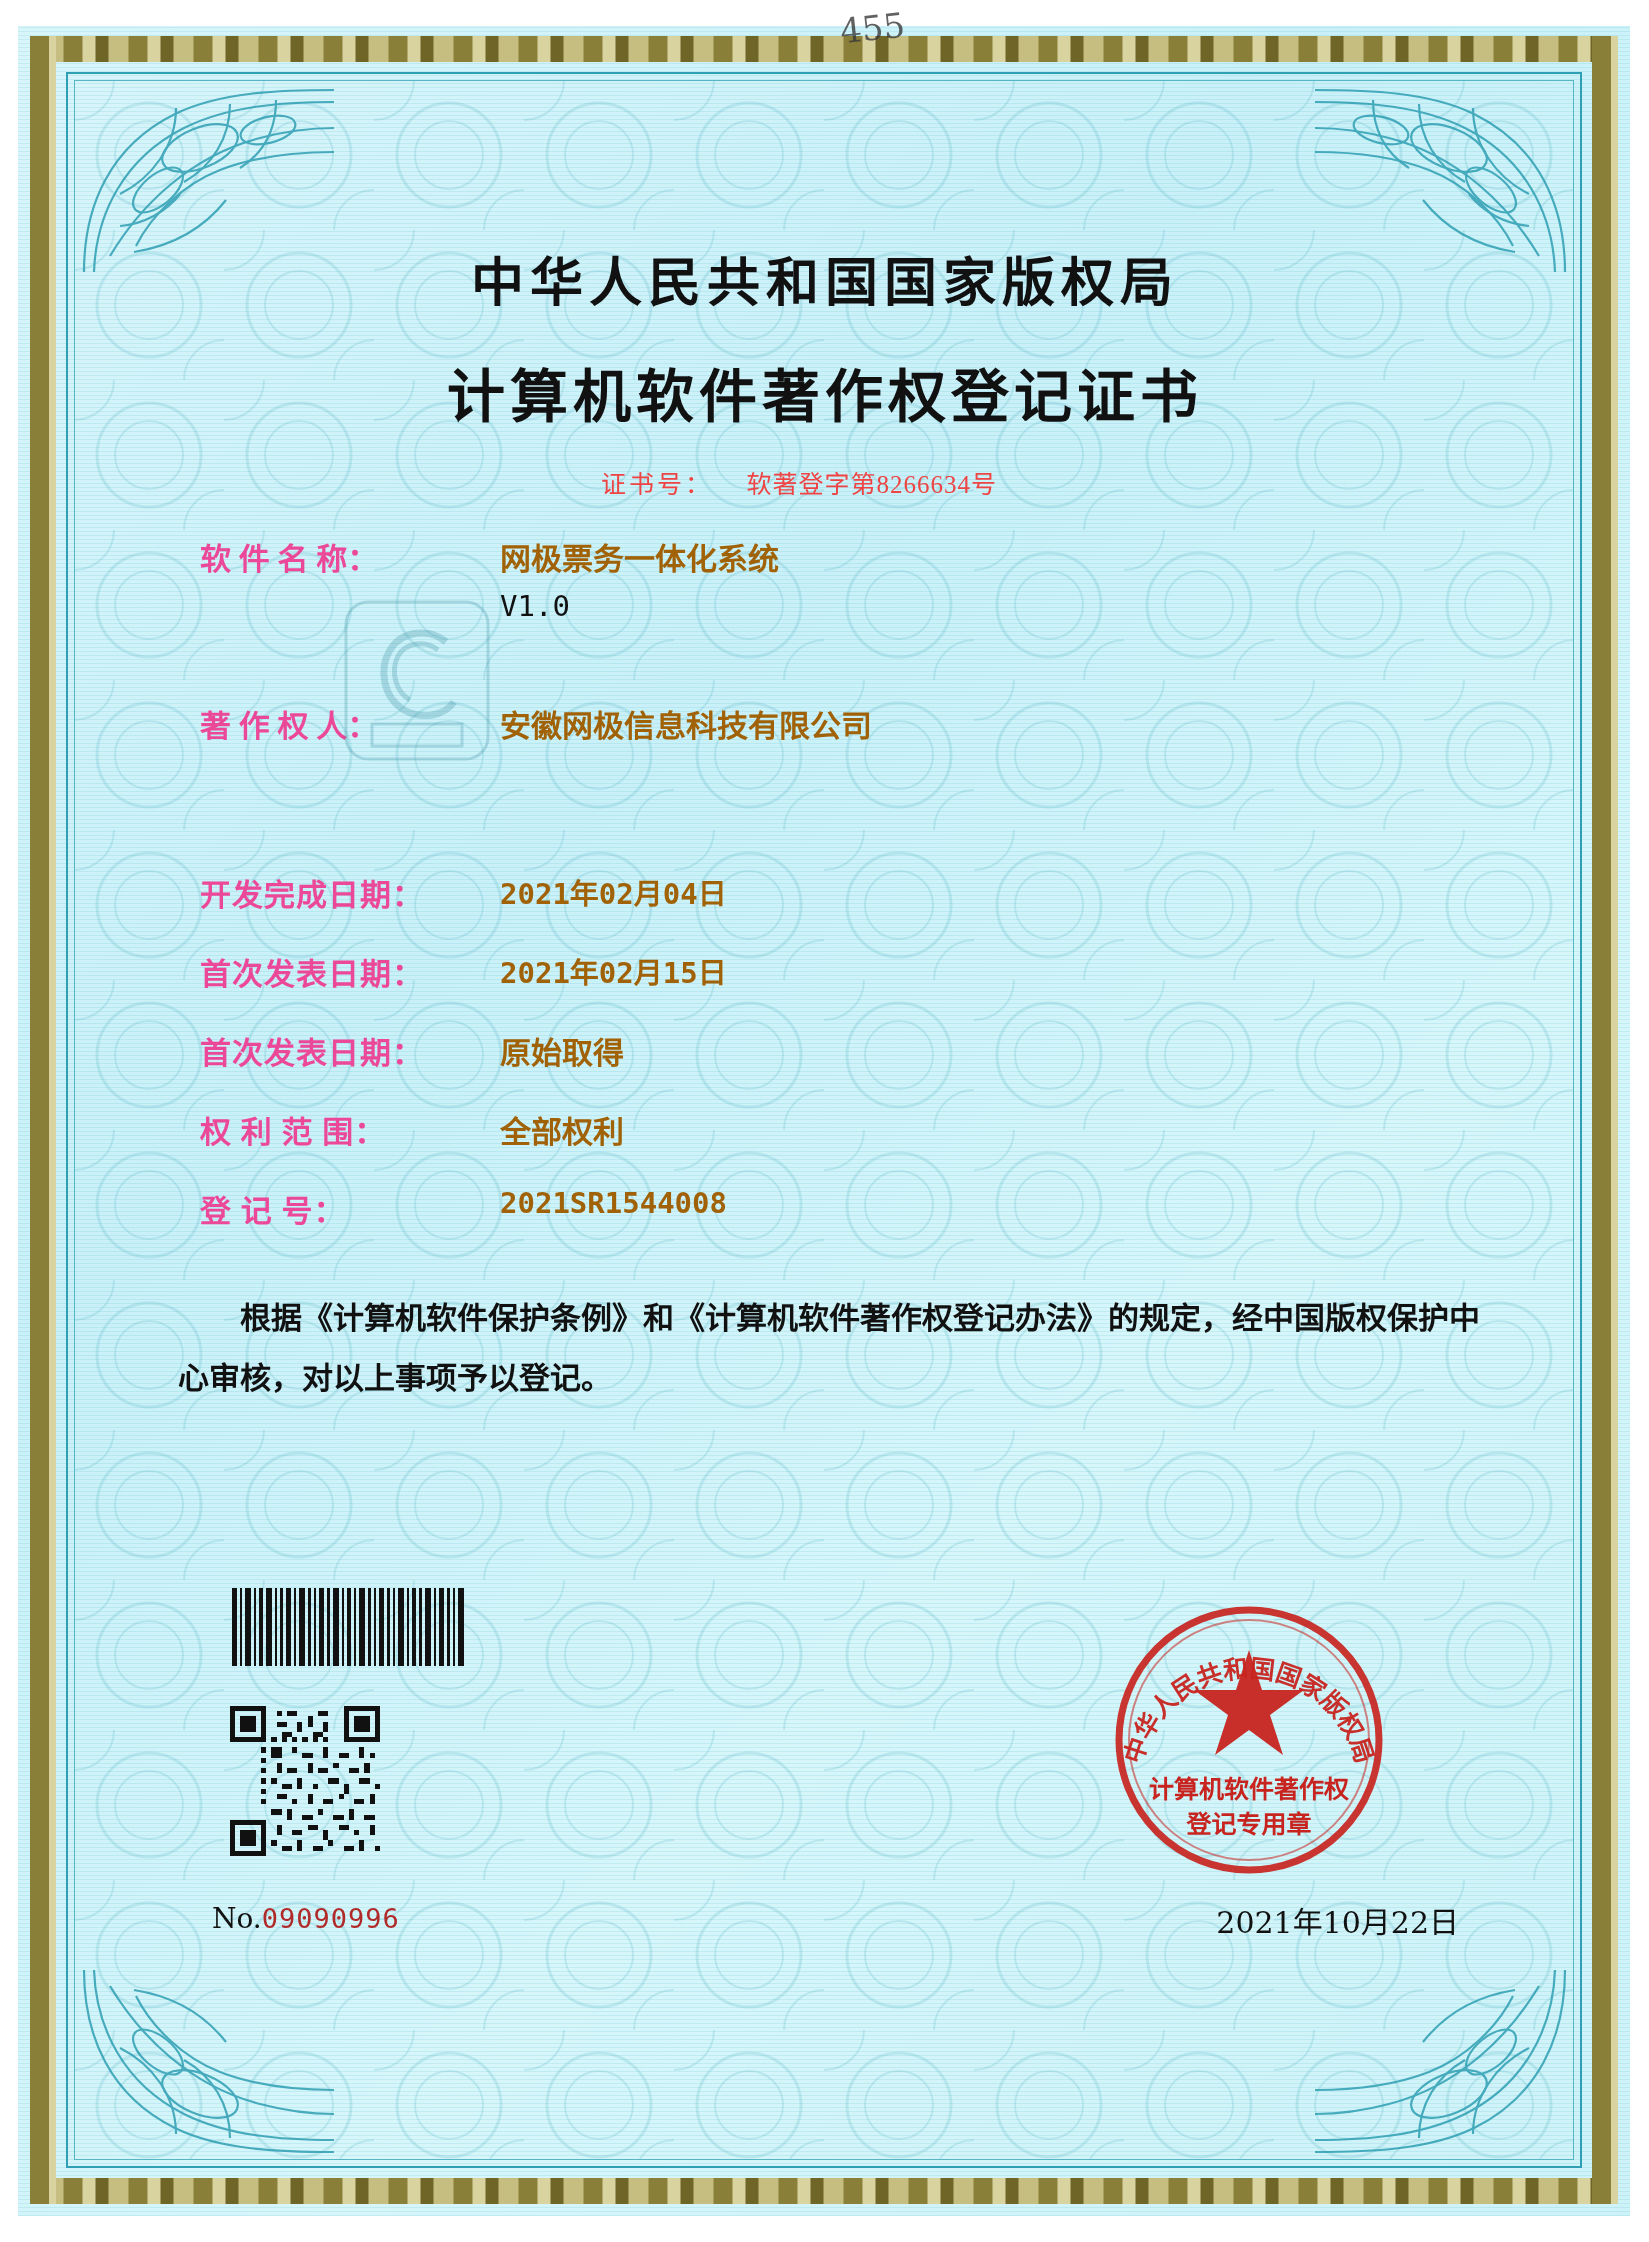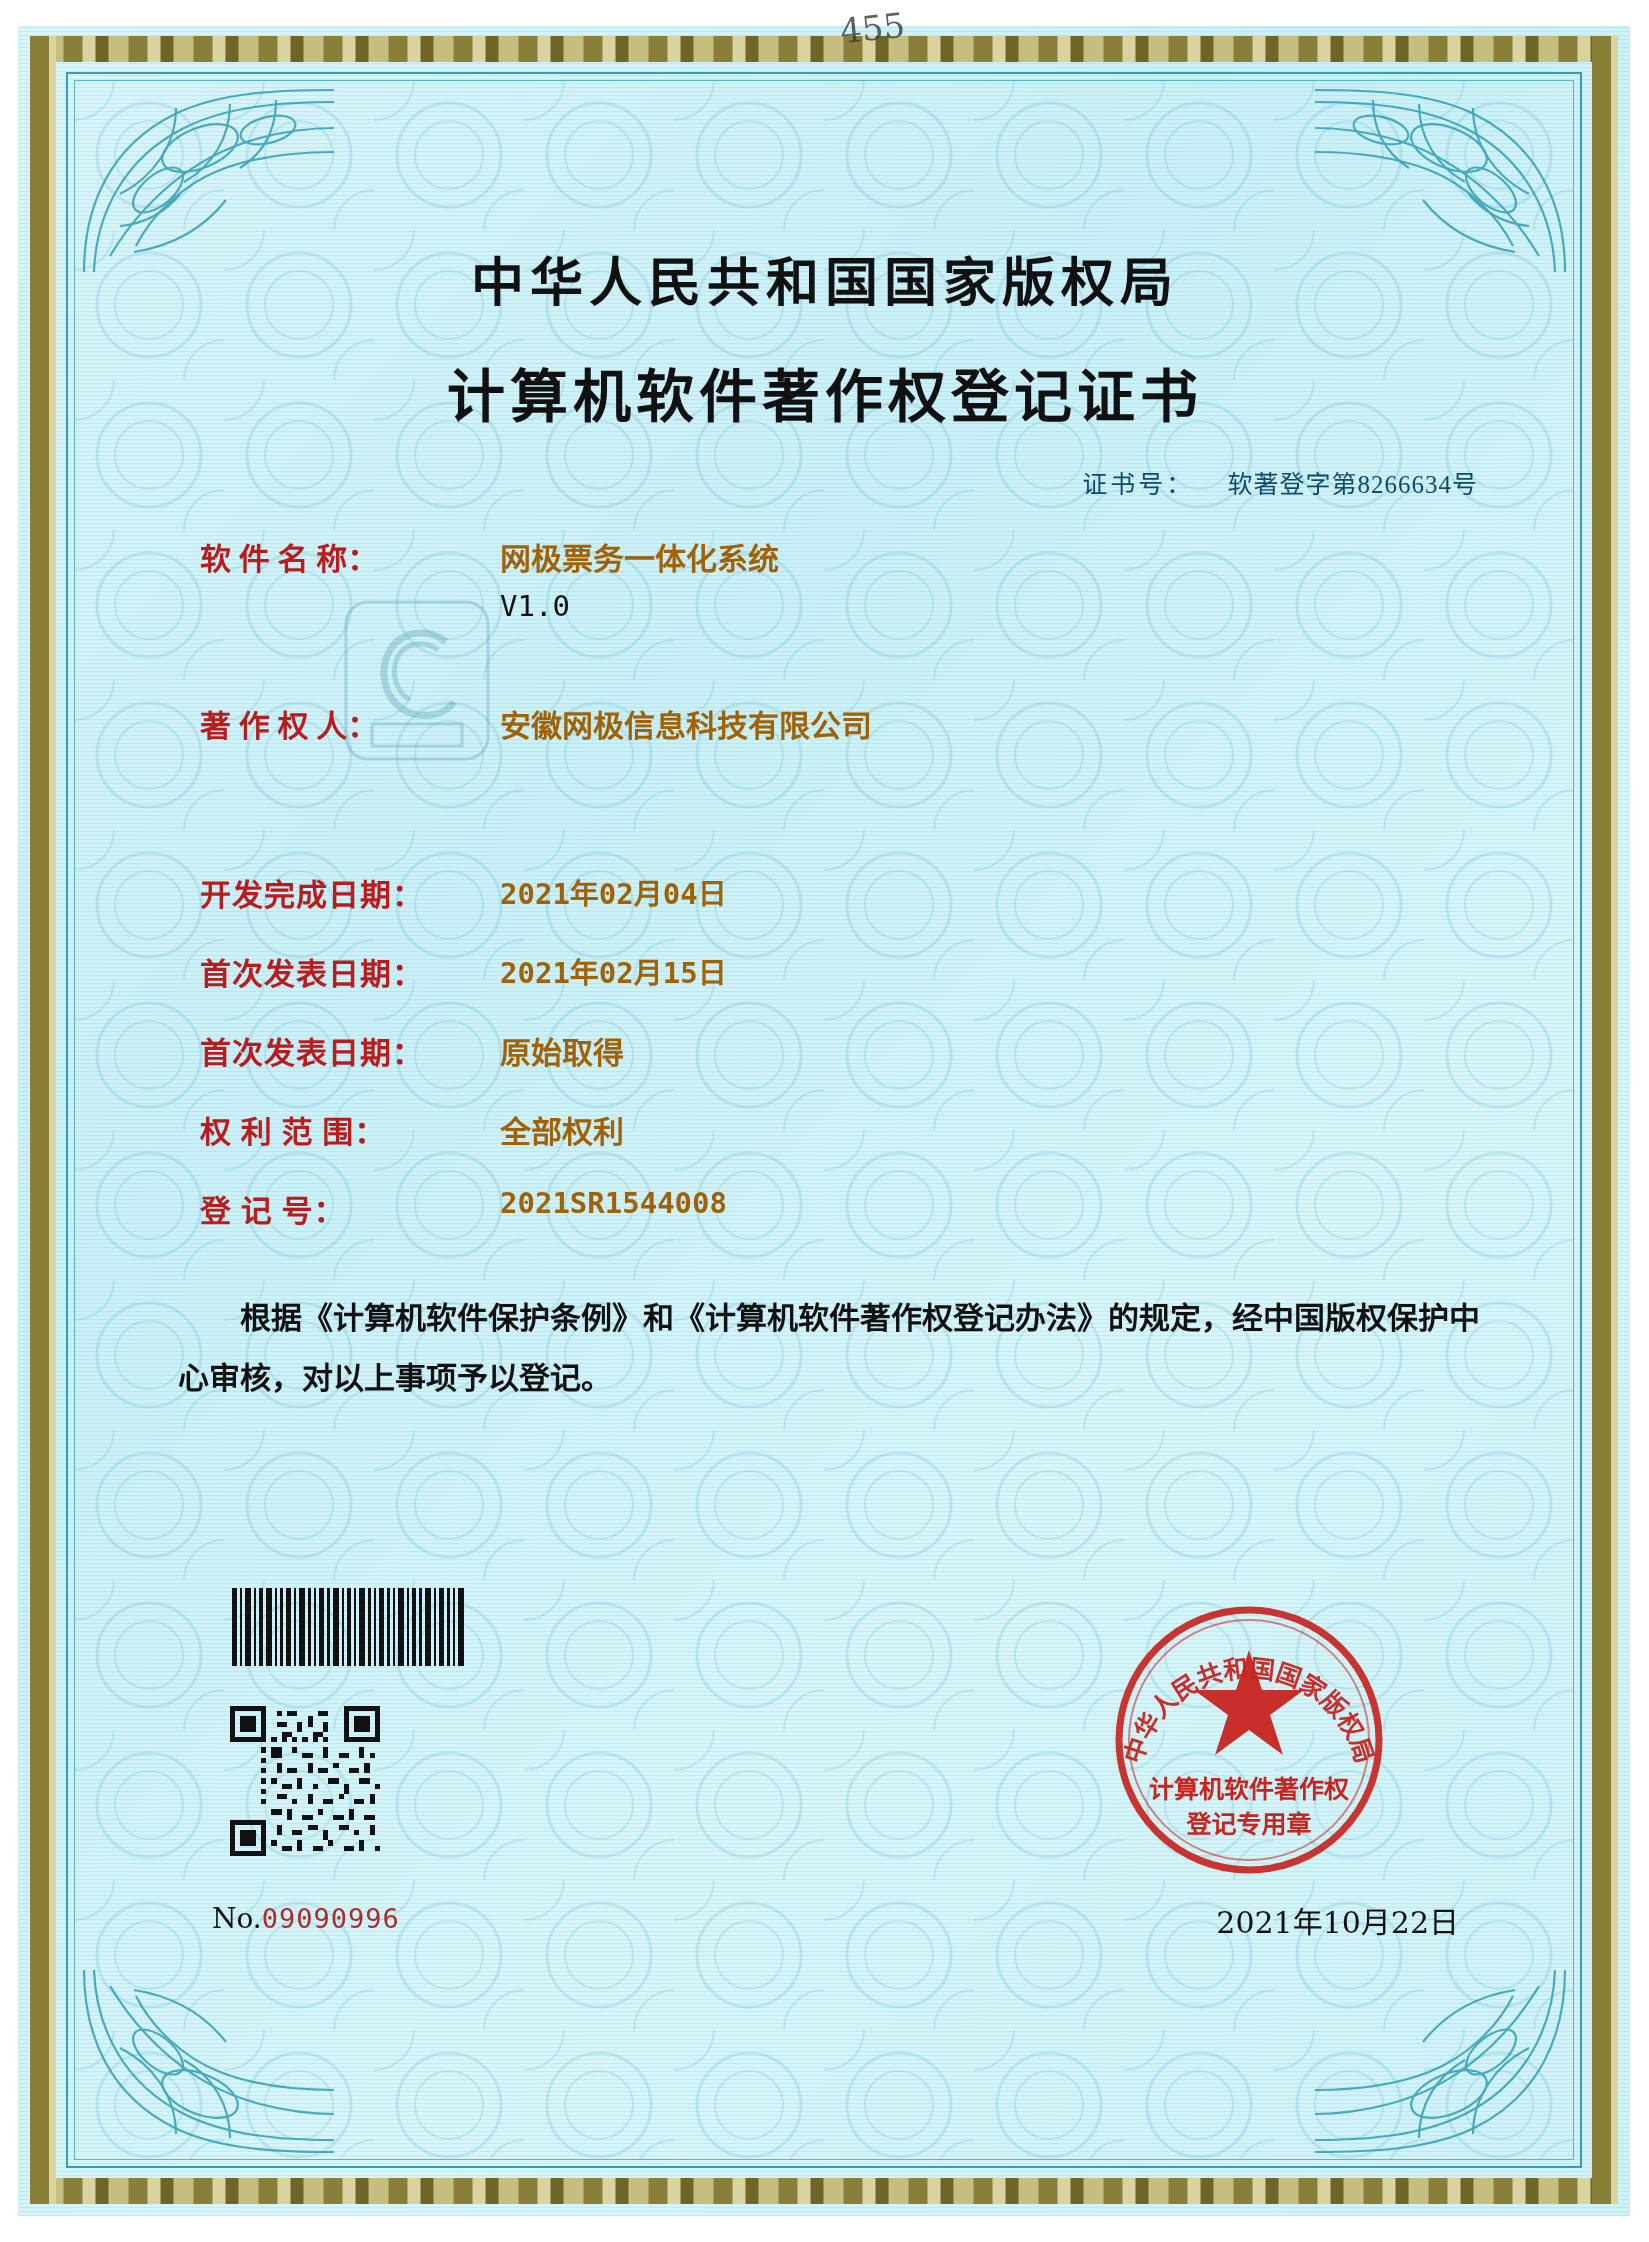--- a/index.html
+++ b/index.html
@@ -116,43 +116,43 @@
     font-size: 58px;
     letter-spacing: 5px;
     font-weight: 700;
     color: #111;
     margin-top: 34px;
     font-family: "DejaVu Serif", "Liberation Serif", serif;
   }
 
   .cert-no {
     margin-top: 30px;
-    text-align: right;
+    text-align: center;
     padding-right: 52px;
     font-size: 25px;
-    color: #0c4a6e;
+    color: #ef4444;
     letter-spacing: 1px;
   }
   .cert-no .lbl { letter-spacing: 3px; }
   .cert-no .val { margin-left: 26px; }
 
   .fields {
     margin-top: 34px;
     padding-left: 80px;
   }
   .row {
     display: flex;
     align-items: flex-start;
     margin-bottom: 10px;
   }
   .row .label {
     width: 300px;
     flex: 0 0 300px;
     font-size: 31px;
-    color: #b91c1c;
+    color: #ec4899;
     font-weight: 600;
     white-space: nowrap;
   }
   .row .value {
     font-size: 31px;
     color: #a16207;
     font-weight: 600;
     font-family: "DejaVu Serif", "Liberation Serif", serif;
   }
   .row .value.mono {

